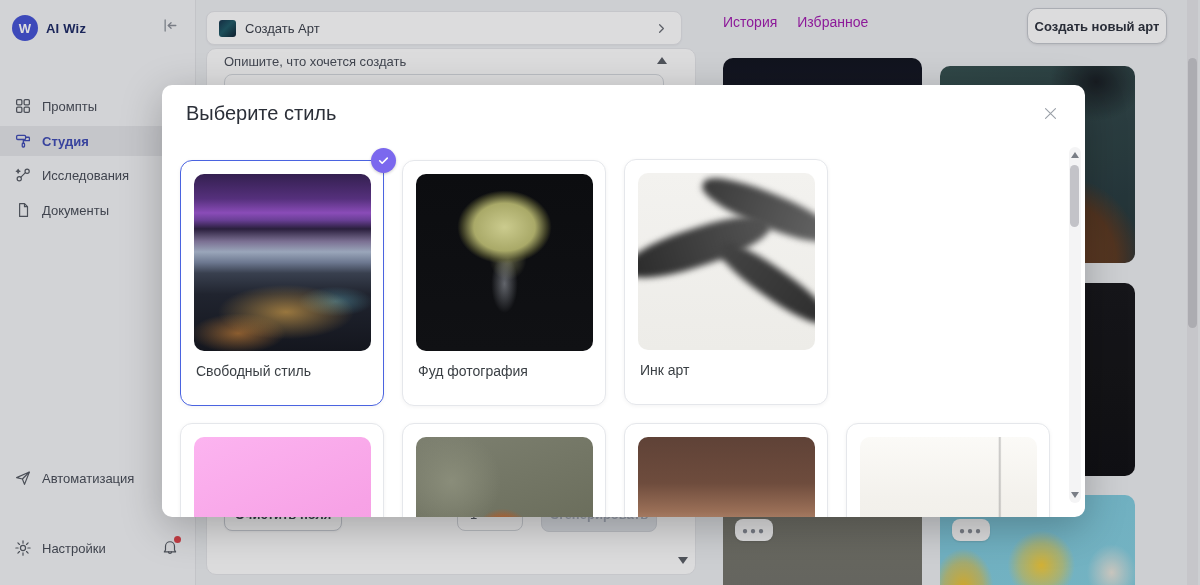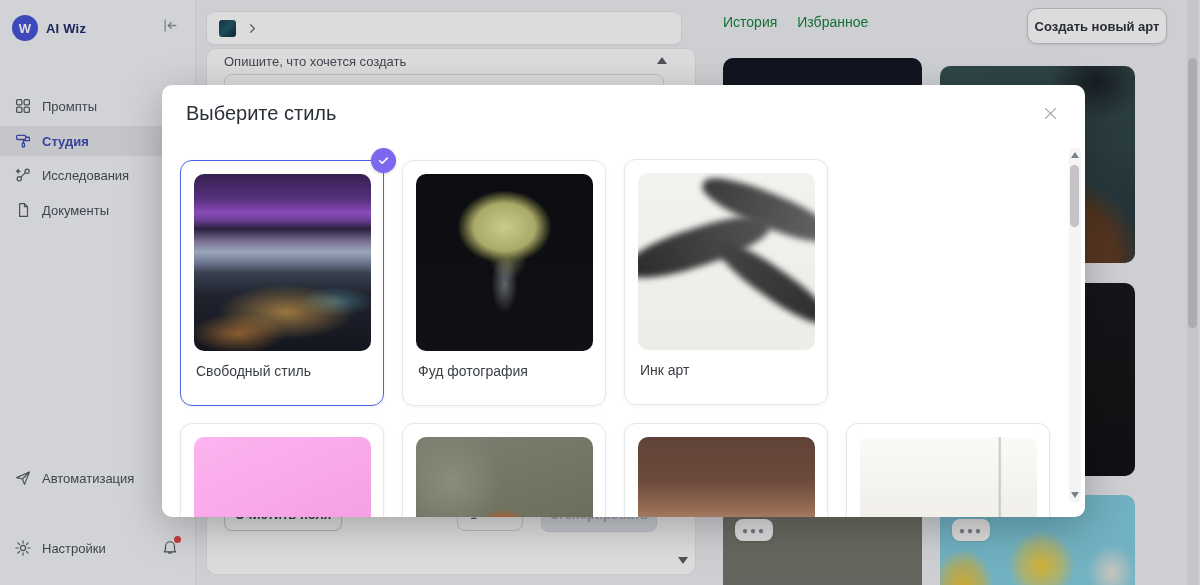--- a/index.html
+++ b/index.html
@@ -35,21 +35,21 @@
   .scroll-up { position:absolute; right:28px; top:8px; width:0; height:0; border-left:5px solid transparent; border-right:5px solid transparent; border-bottom:7px solid #5a5e66; }
   .scroll-down { position:absolute; right:7px; bottom:10px; width:0; height:0; border-left:5px solid transparent; border-right:5px solid transparent; border-top:7px solid #5a5e66; }
   .composer-actions { position:absolute; left:17px; bottom:42px; width:450px; display:flex; align-items:center; }
   .btn { border-radius:8px; font-size:13px; display:flex; align-items:center; justify-content:center; cursor:pointer; }
   .btn-clear { width:118px; height:34px; background:#fff; border:1px solid #c9cdd4; color:#3a3f4a; font-weight:bold; box-shadow:0 1px 2px rgba(0,0,0,.05); }
   .count-input { margin-left:115px; width:66px; height:34px; border:1px solid #d4d7dc; border-radius:8px; padding:0 12px; font-size:13px; color:#555a63; font-family:inherit; background:#fff; }
   .btn-generate { margin-left:18px; width:116px; height:36px; background:#e2e5ea; border:1px solid #d6d9df; color:#a7aebb; font-weight:bold; }
 
   
   .tabs-row { left:723px; top:14px; display:flex; gap:20px; align-items:center; }
-  .tab { font-size:14px; color:#15803d; padding-bottom:8px; cursor:pointer; white-space:nowrap; }
+  .tab { font-size:14px; color:#a21caf; padding-bottom:8px; cursor:pointer; white-space:nowrap; }
   .tab.active { color:#3f4db4; border-bottom:3px solid #3f4db4; font-weight:normal; }
   #new-art-btn { left:1027px; top:8px; width:140px; height:36px; background:#fff; border:1px solid #c5c8ce; border-radius:10px; font-size:13px; font-weight:bold; color:#2c313c; box-shadow:0 1px 3px rgba(0,0,0,.1); }
   .grid-img { border-radius:10px; }
   .dots-btn { width:38px; height:22px; background:#fff; border-radius:8px; display:flex; align-items:center; justify-content:center; color:#8a8f98; font-size:10px; letter-spacing:2px; box-shadow:0 1px 2px rgba(0,0,0,.12); cursor:pointer; }
 
   
   .img-keyboard { background:
     radial-gradient(3px 3px at 12% 55%, #e8a33a 40%, transparent 60%),
     radial-gradient(3px 3px at 32% 60%, #4a8ee0 40%, transparent 60%),
     radial-gradient(3px 3px at 48% 58%, #b052c8 40%, transparent 60%),
@@ -200,20 +200,21 @@
     <svg width="18" height="18" viewBox="0 0 24 24" fill="none" stroke="#555a63" stroke-width="1.6" stroke-linecap="round" stroke-linejoin="round">
         <path d="M6 16v-5a6 6 0 0 1 12 0v5l1.5 2.5h-15z"></path>
         <path d="M10 18.5a2 2 0 0 0 4 0"></path>
       </svg>
     <span class="bell-dot"></span>
   </div>
 </div>
 
 <div id="composer-header" class="abs">
   <div class="mini-thumb"></div>
+  <div class="hdr-label">Создать Арт</div>
   <svg width="15" height="15" viewBox="0 0 24 24" fill="none" stroke="#6a6e76" stroke-width="2" stroke-linecap="round" stroke-linejoin="round">
       <path d="M9 6l6 6-6 6"></path>
     </svg>
 </div>
 
 <div id="composer-panel" class="abs">
   <div class="prompt-label">Опишите, что хочется создать</div>
   <div class="prompt-box"></div>
   <div class="scroll-up"></div>
   <div class="composer-actions">

